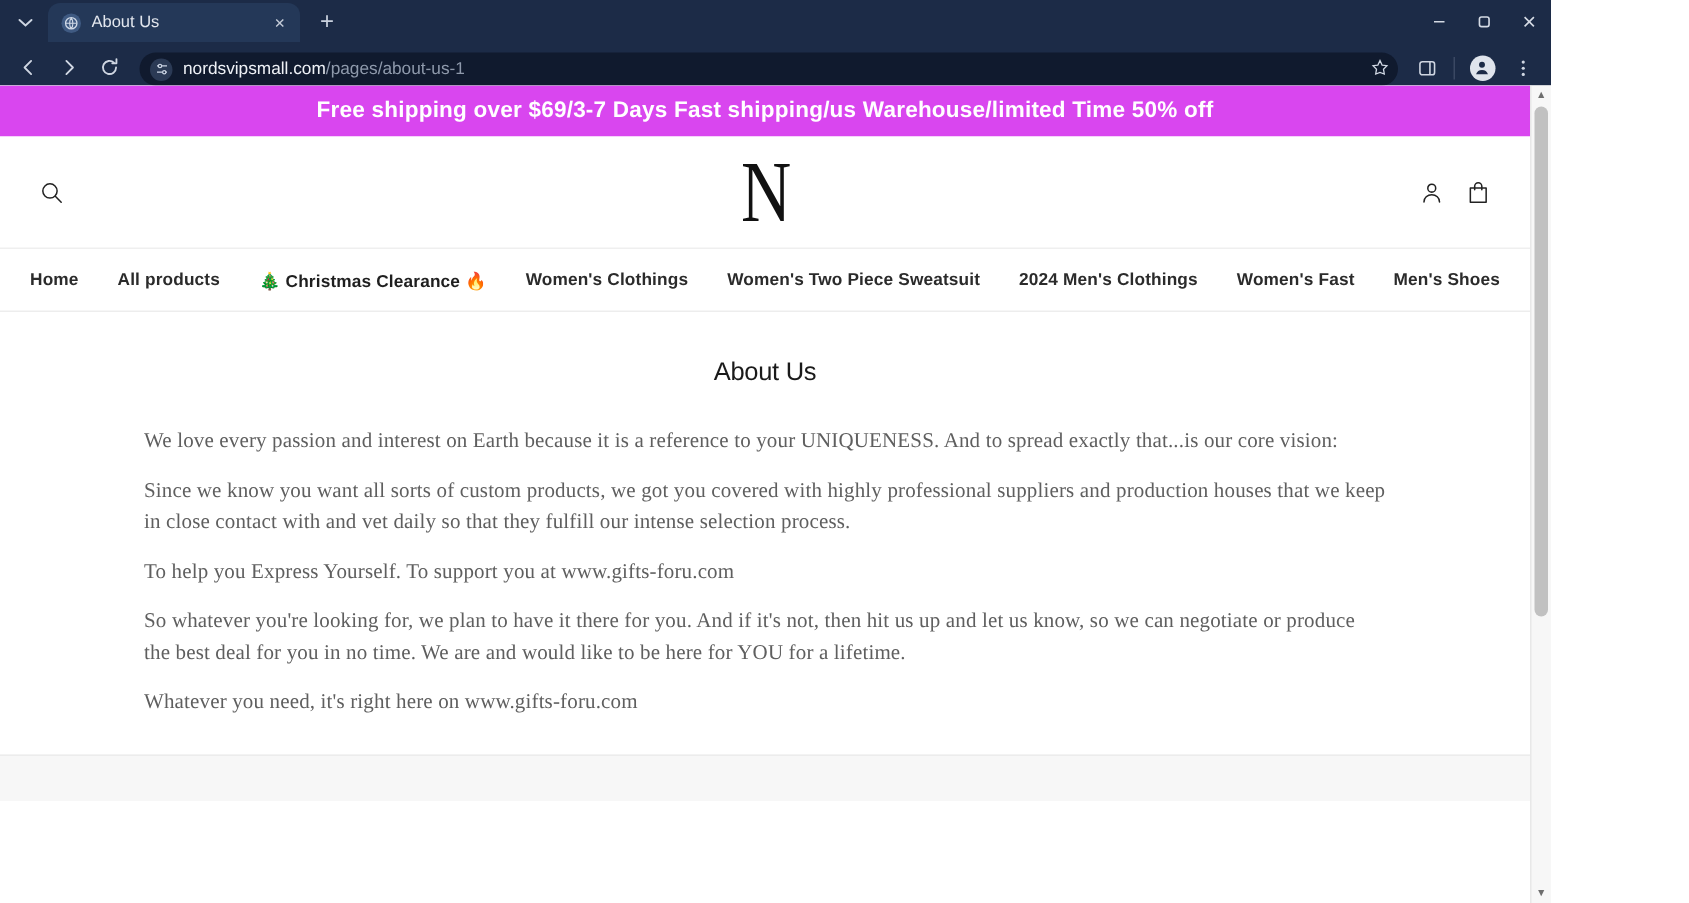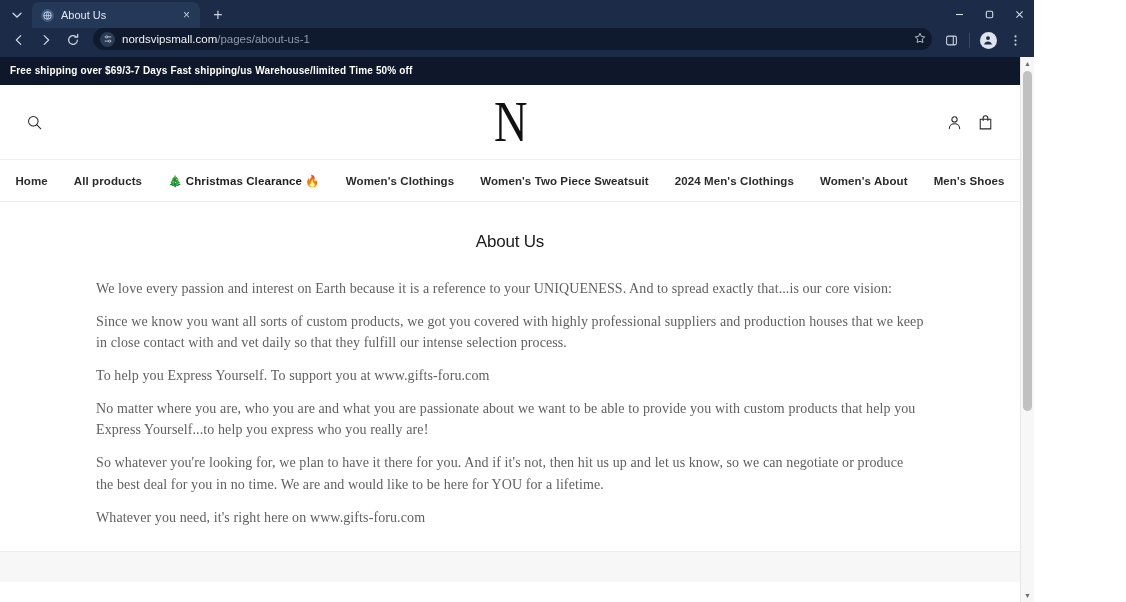--- a/index.html
+++ b/index.html
@@ -50,21 +50,21 @@
   }
   .winctl {
     position: absolute; right: 0; top: 0; height: 28px; display: flex;
   }
   .winctl .wbtn {
     width: 30px; height: 28px; display: flex; align-items: center;
     justify-content: center; color: #d4dae4; cursor: pointer;
   }
 
   .toolbar {
-    height: 29px; background: #1c2b47; display: flex; align-items: flex-start;
+    height: 29px; background: #1c2b47; display: flex; align-items: flex-end;
     padding: 0 6px; gap: 1px; flex: none;
   }
   .tbtn {
     width: 26px; height: 24px; display: flex; align-items: center;
     justify-content: center; border-radius: 50%; cursor: pointer; color: #cfd6e2;
   }
   .omnibox {
     flex: 1; height: 22px; background: #101a2e; border-radius: 11px;
     display: flex; align-items: center; padding: 0 6px 0 7px; gap: 7px;
     margin: 0 5px 0 6px; cursor: text; min-width: 0;
@@ -100,22 +100,22 @@
     color: #6e6e6e; font-size: 7px; cursor: pointer;
   }
   .sb-arrow.bottom { position: absolute; bottom: 0; left: 0; right: 0; }
   .sb-thumb {
     position: absolute; left: 2px; right: 2px; top: 14px; height: 340px;
     background: #c1c1c1; border-radius: 5px; cursor: pointer;
   }
 
   
   .announce {
-    background: #0f172a; color: #fff; 
-    font-size: 10px; padding: 8px 10px 9px; letter-spacing: .15px;
+    background: #d946ef; color: #fff; text-align: center;
+    font-size: 15px; padding: 8px 10px 9px; letter-spacing: .15px;
   }
   .announce b { font-weight: 700; }
 
   .site-header {
     position: relative; height: 75px; background: #fff;
     display: flex; align-items: center; padding: 0 26px;
     border-bottom: 1px solid #efefef;
   }
   .hdr-left { display: flex; align-items: center; gap: 18px; }
   .icon-btn { cursor: pointer; display: flex; align-items: center; justify-content: center; }
@@ -315,33 +315,32 @@
         </div>
       </div>
 
       <div class="navbar">
         <span class="nav-item">Home</span>
         <span class="nav-item">All products</span>
         <span class="nav-item fancy">🎄 Christmas Clearance 🔥</span>
         <span class="nav-item">Women's Clothings</span>
         <span class="nav-item">Women's Two Piece Sweatsuit</span>
         <span class="nav-item">2024 Men's Clothings</span>
-        <span class="nav-item">Women's About</span>
+        <span class="nav-item">Women's Fast</span>
         <span class="nav-item">Men's Shoes</span>
       </div>
 
       <div class="content">
 
         <h1 class="page-title">About Us</h1>
 
         <div class="rte">
           <p> We love every passion and interest on Earth because it is a reference to your UNIQUENESS. And to spread exactly that...is our core vision:</p>
           <p>Since we know you want all sorts of custom products, we got you covered with highly professional suppliers and production houses that we keep in close contact with and vet daily so that they fulfill our intense selection process.</p>
           <p>To help you Express Yourself. To support you at www.gifts-foru.com</p>
-          <p>No matter where you are, who you are and what you are passionate about we want to be able to provide you with custom products that help you Express Yourself...to help you express who you really are!</p>
           <p>So whatever you're looking for, we plan to have it there for you. And if it's not, then hit us up and let us know, so we can negotiate or produce the best deal for you in no time. We are and would like to be here for YOU for a lifetime.</p>
           <p>Whatever you need, it's right here on www.gifts-foru.com</p>
         </div>
 
         <div class="site-footer">
           
           
         </div>
       </div>
 

